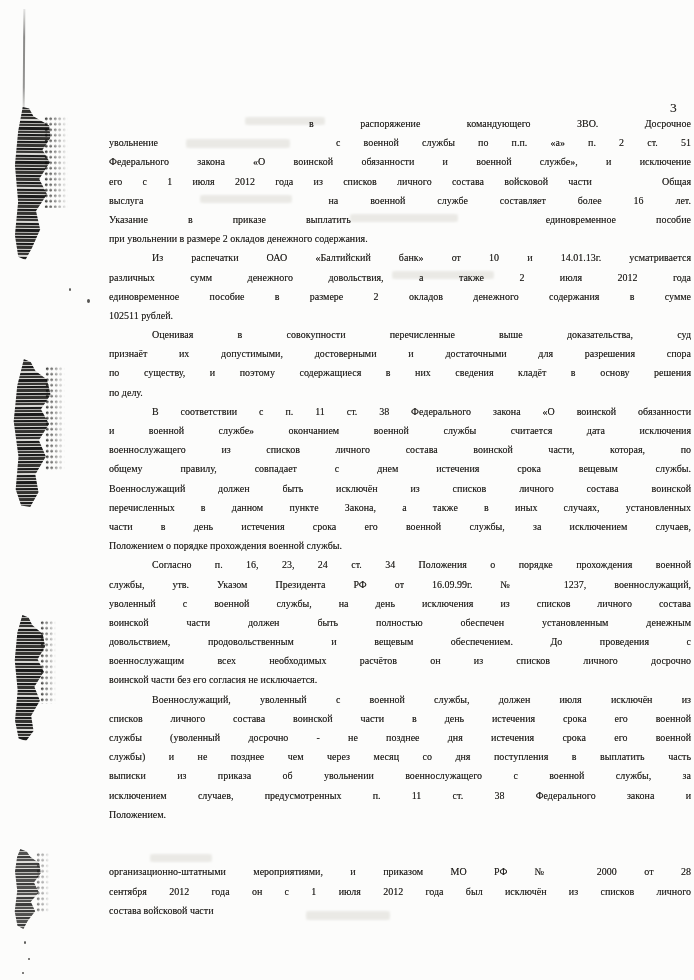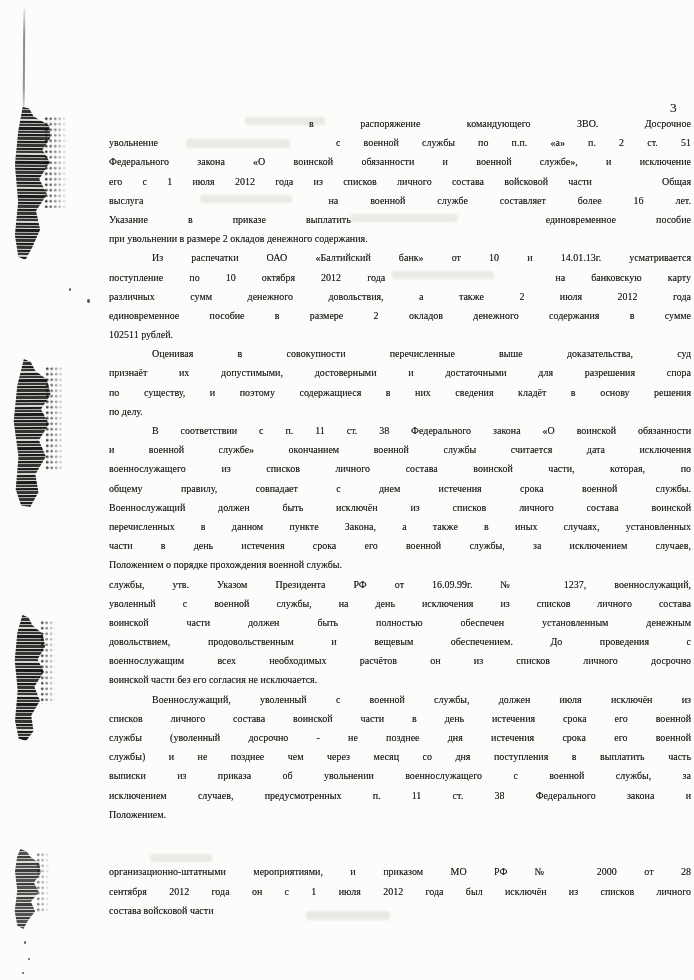--- a/index.html
+++ b/index.html
@@ -97,36 +97,36 @@
 
   <div class="doc" id="doc">
       <div class="line"><span class="gap" style="width: 200px;"></span><span>в распоряжение командующего ЗВО. Досрочное</span></div>
       <div class="line"><span>увольнение</span><span class="gap" style="width: 178px;"></span><span>с военной службы по п.п. «а» п. 2 ст. 51</span></div>
       <div class="line"><span>Федерального закона «О воинской обязанности и военной службе», и исключение</span></div>
       <div class="line"><span>его с 1 июля 2012 года из списков личного состава войсковой части</span><span class="gap" style="width: 70px;"></span><span>Общая</span></div>
       <div class="line"><span>выслуга</span><span class="gap" style="width: 185px;"></span><span>на военной службе составляет более 16 лет.</span></div>
       <div class="line"><span>Указание в приказе выплатить</span><span class="gap" style="width: 195px;"></span><span>единовременное пособие</span></div>
       <div class="line nj"><span>при увольнении в размере 2 окладов денежного содержания.</span></div>
       <div class="line"><span class="gap" style="width: 43px;"></span><span>Из распечатки ОАО «Балтийский банк» от 10 и 14.01.13г. усматривается</span></div>
-      <div class="line"><span>поступление по 10 октября 2012 года</span><span class="gap" style="width: 170px;"></span><span>на банковскую карту</span></div>
       <div class="line"><span>различных сумм денежного довольствия, а также 2 июля 2012 года</span></div>
       <div class="line"><span>единовременное пособие в размере 2 окладов денежного содержания в сумме</span></div>
       <div class="line nj"><span>102511 рублей.</span></div>
       <div class="line"><span class="gap" style="width: 43px;"></span><span>Оценивая в совокупности перечисленные выше доказательства, суд</span></div>
       <div class="line"><span>признаёт их допустимыми, достоверными и достаточными для разрешения спора</span></div>
       <div class="line"><span>по существу, и поэтому содержащиеся в них сведения кладёт в основу решения</span></div>
       <div class="line nj"><span>по делу.</span></div>
       <div class="line"><span class="gap" style="width: 43px;"></span><span>В соответствии с п. 11 ст. 38 Федерального закона «О воинской обязанности</span></div>
       <div class="line"><span>и военной службе» окончанием военной службы считается дата исключения</span></div>
       <div class="line"><span>военнослужащего из списков личного состава воинской части, которая, по</span></div>
-      <div class="line"><span>общему правилу, совпадает с днем истечения срока военной службы.</span></div>
+      <div class="line"><span>общему правилу, совпадает с днем истечения срока вещевым службы.</span></div>
       <div class="line"><span>Военнослужащий должен быть исключён из списков личного состава воинской</span></div>
       <div class="line"><span>перечисленных в данном пункте Закона, а также в иных случаях, установленных</span></div>
       <div class="line"><span>части в день истечения срока его военной службы, за исключением случаев,</span></div>
       <div class="line nj"><span>Положением о порядке прохождения военной службы.</span></div>
+      <div class="line"><span class="gap" style="width: 43px;"></span><span>Согласно п. 16, 23, 24 ст. 34 Положения о порядке прохождения военной</span></div>
       <div class="line"><span>службы, утв. Указом Президента РФ от 16.09.99г. № 1237, военнослужащий,</span></div>
       <div class="line"><span>уволенный с военной службы, на день исключения из списков личного состава</span></div>
       <div class="line"><span>воинской части должен быть полностью обеспечен установленным денежным</span></div>
       <div class="line"><span>довольствием, продовольственным и вещевым обеспечением. До проведения с</span></div>
       <div class="line"><span>военнослужащим всех необходимых расчётов он из списков личного досрочно</span></div>
       <div class="line nj"><span>воинской части без его согласия не исключается.</span></div>
       <div class="line"><span class="gap" style="width: 43px;"></span><span>Военнослужащий, уволенный с военной службы, должен июля исключён из</span></div>
       <div class="line"><span>списков личного состава воинской части в день истечения срока его военной</span></div>
       <div class="line"><span>службы (уволенный досрочно - не позднее дня истечения срока его военной</span></div>
       <div class="line"><span>службы) и не позднее чем через месяц со дня поступления в выплатить часть</span></div>

